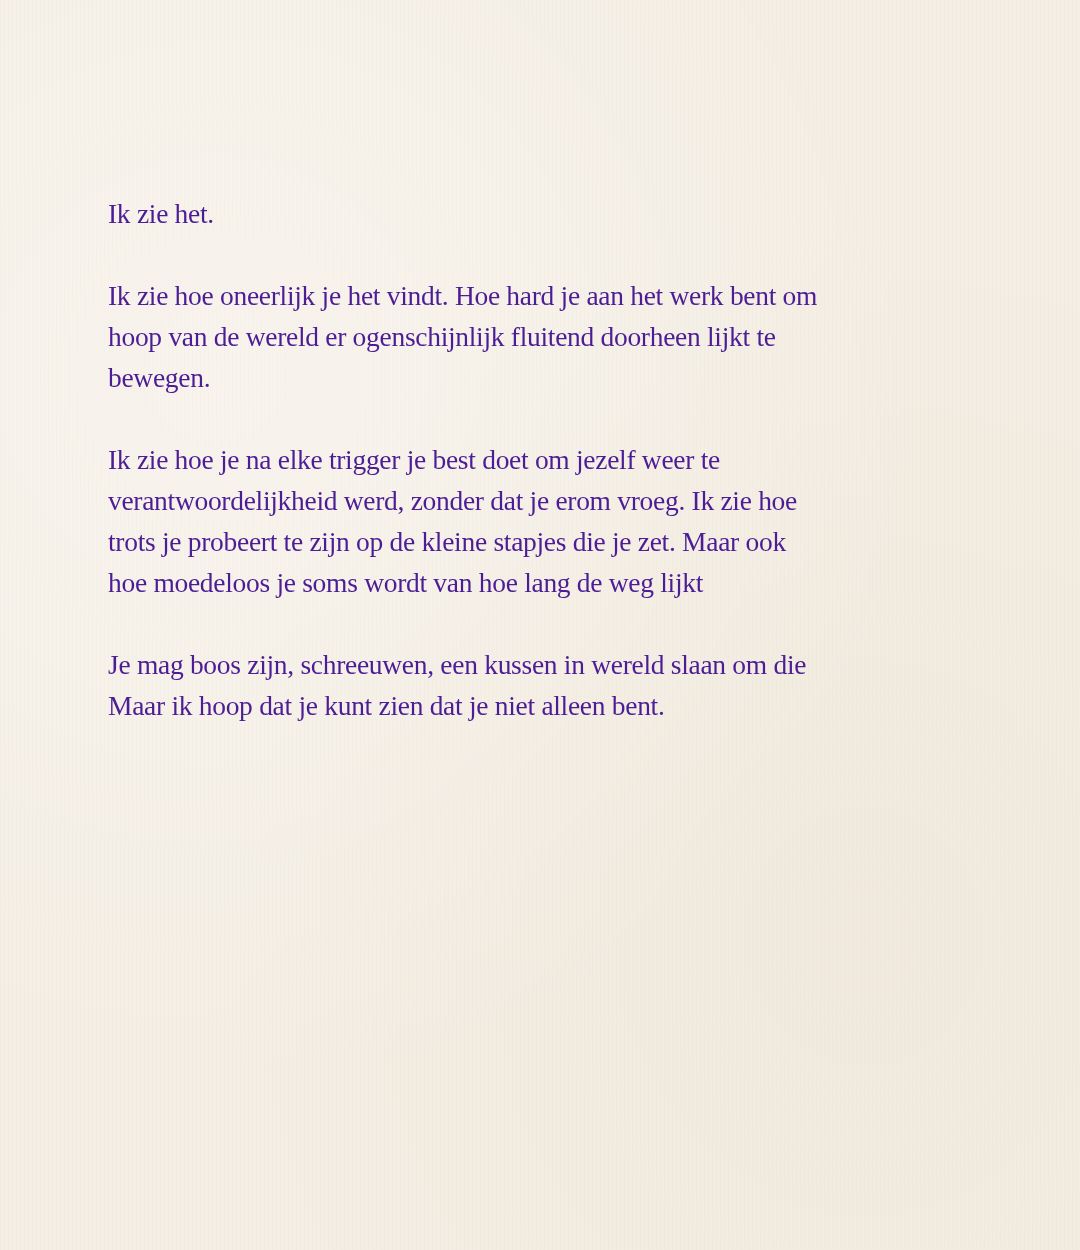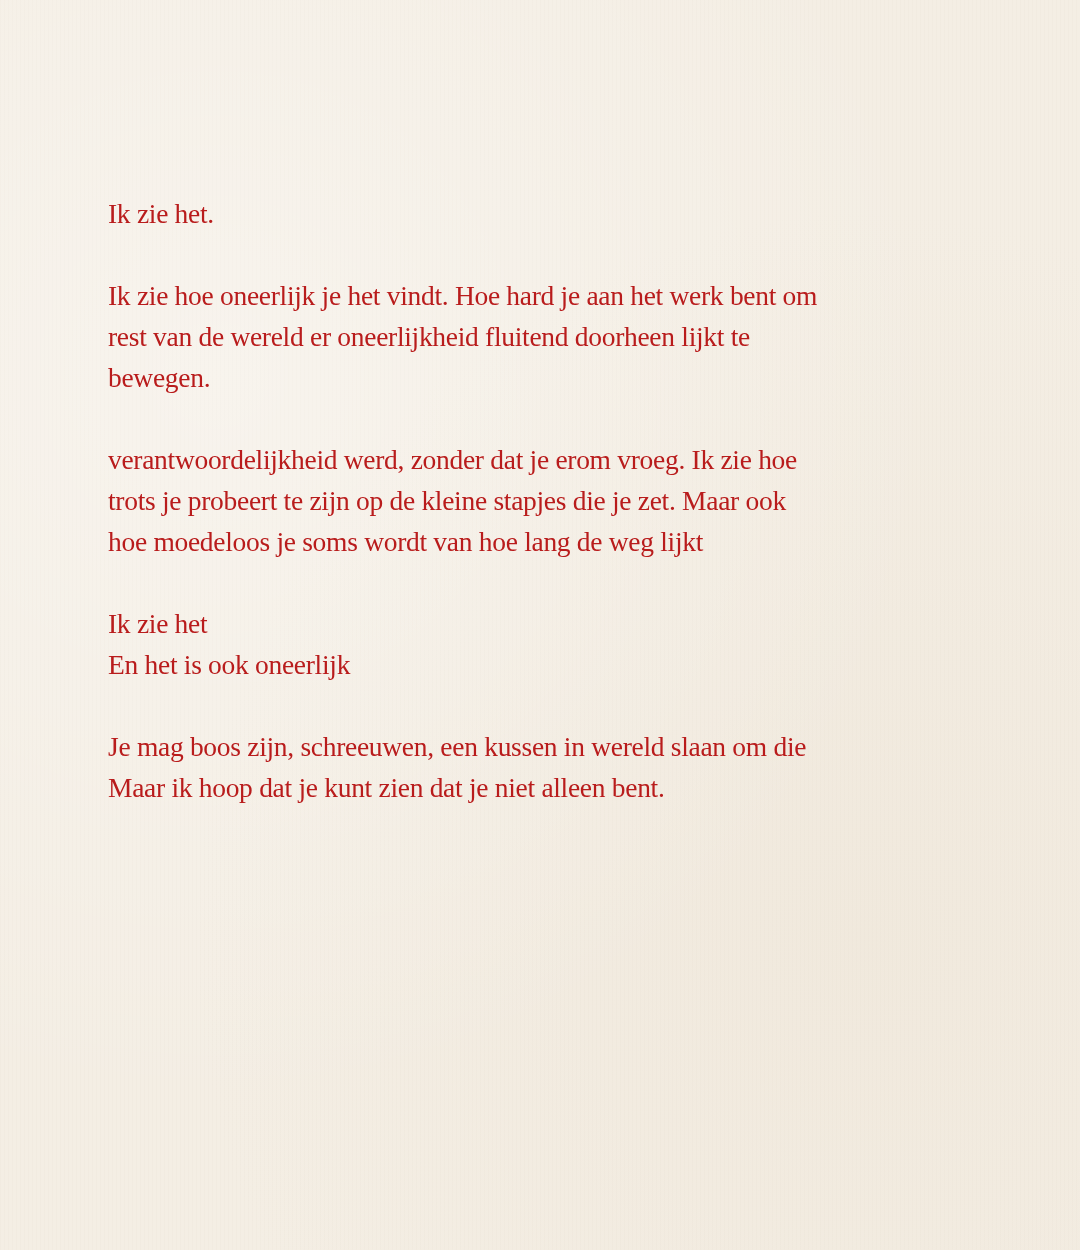--- a/index.html
+++ b/index.html
@@ -15,21 +15,21 @@
         radial-gradient(ellipse at 20% 30%, rgba(255,255,255,0.35), rgba(255,255,255,0) 60%),
         radial-gradient(ellipse at 80% 75%, rgba(230,218,200,0.25), rgba(230,218,200,0) 55%),
         repeating-linear-gradient(90deg, rgba(200,185,160,0.05) 0px, rgba(200,185,160,0.05) 1px, rgba(255,255,255,0) 1px, rgba(255,255,255,0) 4px);
       position: relative;
     }
     .page {
       position: absolute;
       left: 108px;
       top: 193px;
       width: 880px;
-      color: #b91c1c;
+      color: #4c1d95;
       font-family: "Liberation Serif", "DejaVu Serif", serif;
       font-size: 27.5px;
       line-height: 41px;
       letter-spacing: -0.3px;
     }
     .para {
       margin: 0 0 41px 0;
     }
     .line {
       display: block;
@@ -38,29 +38,26 @@
   </style>
 </head>
 <body>
 
 <div class="page">
   <p class="para">
     <span class="line">Ik zie het.</span>
   </p>
   <p class="para">
     <span class="line">Ik zie hoe oneerlijk je het vindt. Hoe hard je aan het werk bent om</span>
-    <span class="line">rest van de wereld er oneerlijkheid fluitend doorheen lijkt te</span>
+    <span class="line">hoop van de wereld er ogenschijnlijk fluitend doorheen lijkt te</span>
     <span class="line">bewegen.</span>
   </p>
   <p class="para">
+    <span class="line">Ik zie hoe je na elke trigger je best doet om jezelf weer te</span>
     <span class="line">verantwoordelijkheid werd, zonder dat je erom vroeg. Ik zie hoe</span>
     <span class="line">trots je probeert te zijn op de kleine stapjes die je zet. Maar ook</span>
     <span class="line">hoe moedeloos je soms wordt van hoe lang de weg lijkt</span>
-  </p>
-  <p class="para">
-    <span class="line">Ik zie het</span>
-    <span class="line">En het is ook oneerlijk</span>
   </p>
   <p class="para">
     <span class="line">Je mag boos zijn, schreeuwen, een kussen in wereld slaan om die</span>
     <span class="line">Maar ik hoop dat je kunt zien dat je niet alleen bent.</span>
   </p>
 </div>
 
 </body></html>

